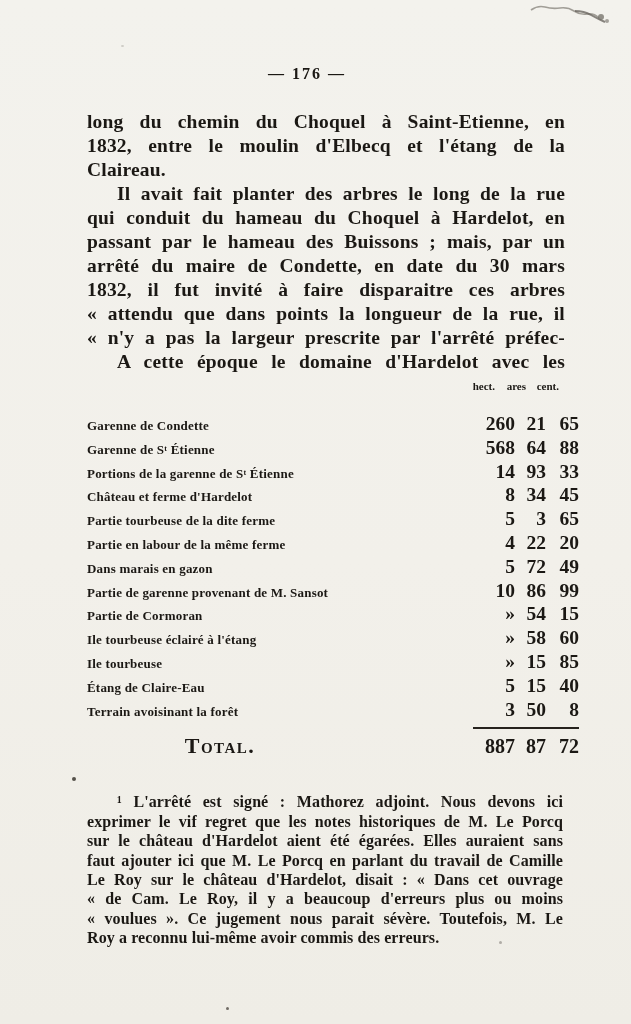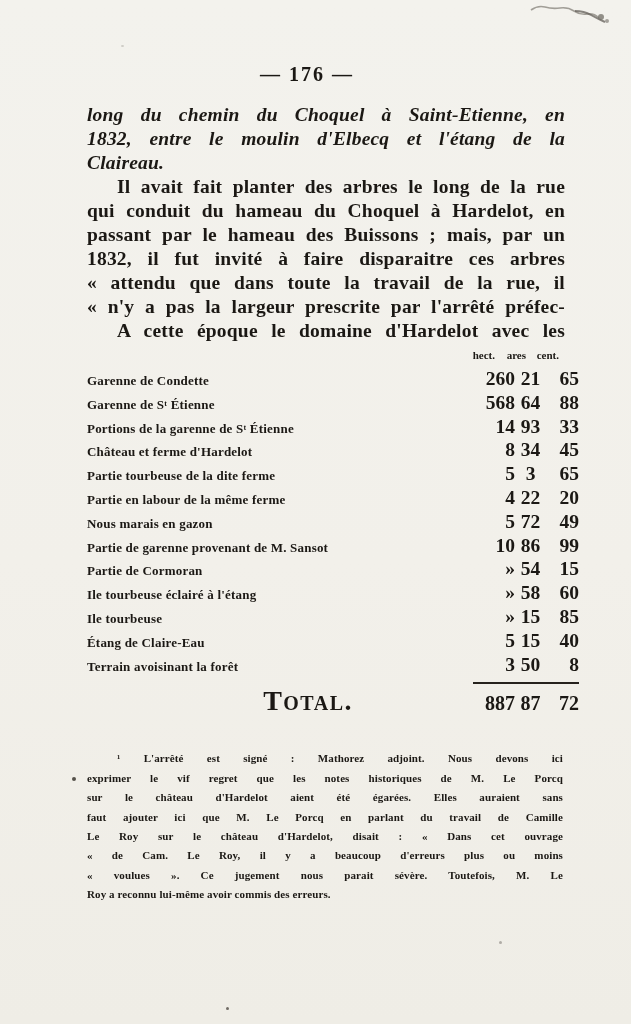--- a/index.html
+++ b/index.html
@@ -20,26 +20,26 @@
   .content {
     position: absolute;
     left: 87px;
     top: 0;
     width: 492px;
   }
   .pageno {
     margin-top: 62px;
     text-align: center;
     transform: translateX(-26px);
-    font-size: 20px;
+    font-size: 16px;
     line-height: 24px;
     letter-spacing: 2px;
   }
   .para { margin: 0; }
-  .p1 { margin-top: 17px; font-style: italic; }
+  .p1 { margin-top: 24px; }
   .line {
     font-size: 19.5px;
     line-height: 24px;
     letter-spacing: 0.2px;
     padding-right: 14px; 
   }
   .line.j {
     text-align: justify;
     text-align-last: justify;
   }
@@ -56,50 +56,50 @@
     letter-spacing: 0.2px;
     white-space: nowrap;
     overflow: hidden;
   }
   .tnum {
     font-size: 19.5px;
     line-height: 21.8px;
     text-align: right;
   }
   .w1 { width: 46px; }
-  .w2 { width: 31px; text-align: center; }
+  .w2 { width: 31px; }
   .w3 { width: 33px; }
-  .thead { padding-right: 20px; margin-bottom: 6px; align-items: flex-end; }
+  .thead { padding-right: 20px; margin-bottom: 20px; align-items: flex-end; }
   .th {
     font-size: 11px;
     line-height: 13px;
     text-align: right;
     font-weight: 700;
   }
   .trule {
     width: 106px;
     margin: 5px 0 5px auto;
     border-top: 2px solid #26221d;
   }
   .total-row { margin-top: 2px; }
   .total-label {
     flex: 1;
-    text-align: right;
+    text-align: center;
     padding-right: 116px;
     font-variant: small-caps;
-    font-size: 28px;
+    font-size: 22px;
     letter-spacing: 1.5px;
     line-height: 24px;
   }
   .total-row .tnum { font-size: 20px; line-height: 24px; }
 
   
   .footnote { margin-top: 34px; }
   .fline {
-    font-size: 11px;
+    font-size: 16px;
     line-height: 19.4px;
     letter-spacing: 0.1px;
     padding-right: 16px;
   }
   .fline.j { text-align: justify; text-align-last: justify; }
   .fline.ind { text-indent: 30px; }
 
   
   .smudge {
     position: absolute;
@@ -138,22 +138,23 @@
   <div class="para p1">
     <div class="line j">long du chemin du Choquel à Saint-Etienne, en</div>
     <div class="line j">1832, entre le moulin d'Elbecq et l'étang de la</div>
     <div class="line">Claireau.</div>
   </div>
 
   <div class="para">
     <div class="line j ind">Il avait fait planter des arbres le long de la rue</div>
     <div class="line j">qui conduit du hameau du Choquel à Hardelot, en</div>
     <div class="line j"><span>passant par le hameau </span><span class="it">des Buissons ;</span><span> mais, par un</span></div>
+    <div class="line j">arrêté du maire de Condette, en date du 30 mars</div>
     <div class="line j">1832, il fut invité à faire disparaitre ces arbres</div>
-    <div class="line j">« attendu que dans toute la travail de la rue, il</div>
+    <div class="line j">« attendu que dans points la longueur de la rue, il</div>
     <div class="line j">« n'y a pas la largeur prescrite par l'arrêté préfec-</div>
   </div>
 
   <div class="para">
     <div class="line j ind">A cette époque le domaine d'Hardelot avec les</div>
   </div>
 
   <div class="table">
     <div class="trow thead">
       <span class="tlabel"></span>
@@ -192,21 +193,21 @@
       <span class="tnum w2">3</span>
       <span class="tnum w3">65</span>
     </div>
     <div class="trow">
       <span class="tlabel">Partie en labour de la même ferme</span>
       <span class="tnum w1">4</span>
       <span class="tnum w2">22</span>
       <span class="tnum w3">20</span>
     </div>
     <div class="trow">
-      <span class="tlabel">Nous marais en gazon</span>
+      <span class="tlabel">Dans marais en gazon</span>
       <span class="tnum w1">5</span>
       <span class="tnum w2">72</span>
       <span class="tnum w3">49</span>
     </div>
     <div class="trow">
       <span class="tlabel">Partie de garenne provenant de M. Sansot</span>
       <span class="tnum w1">10</span>
       <span class="tnum w2">86</span>
       <span class="tnum w3">99</span>
     </div>

